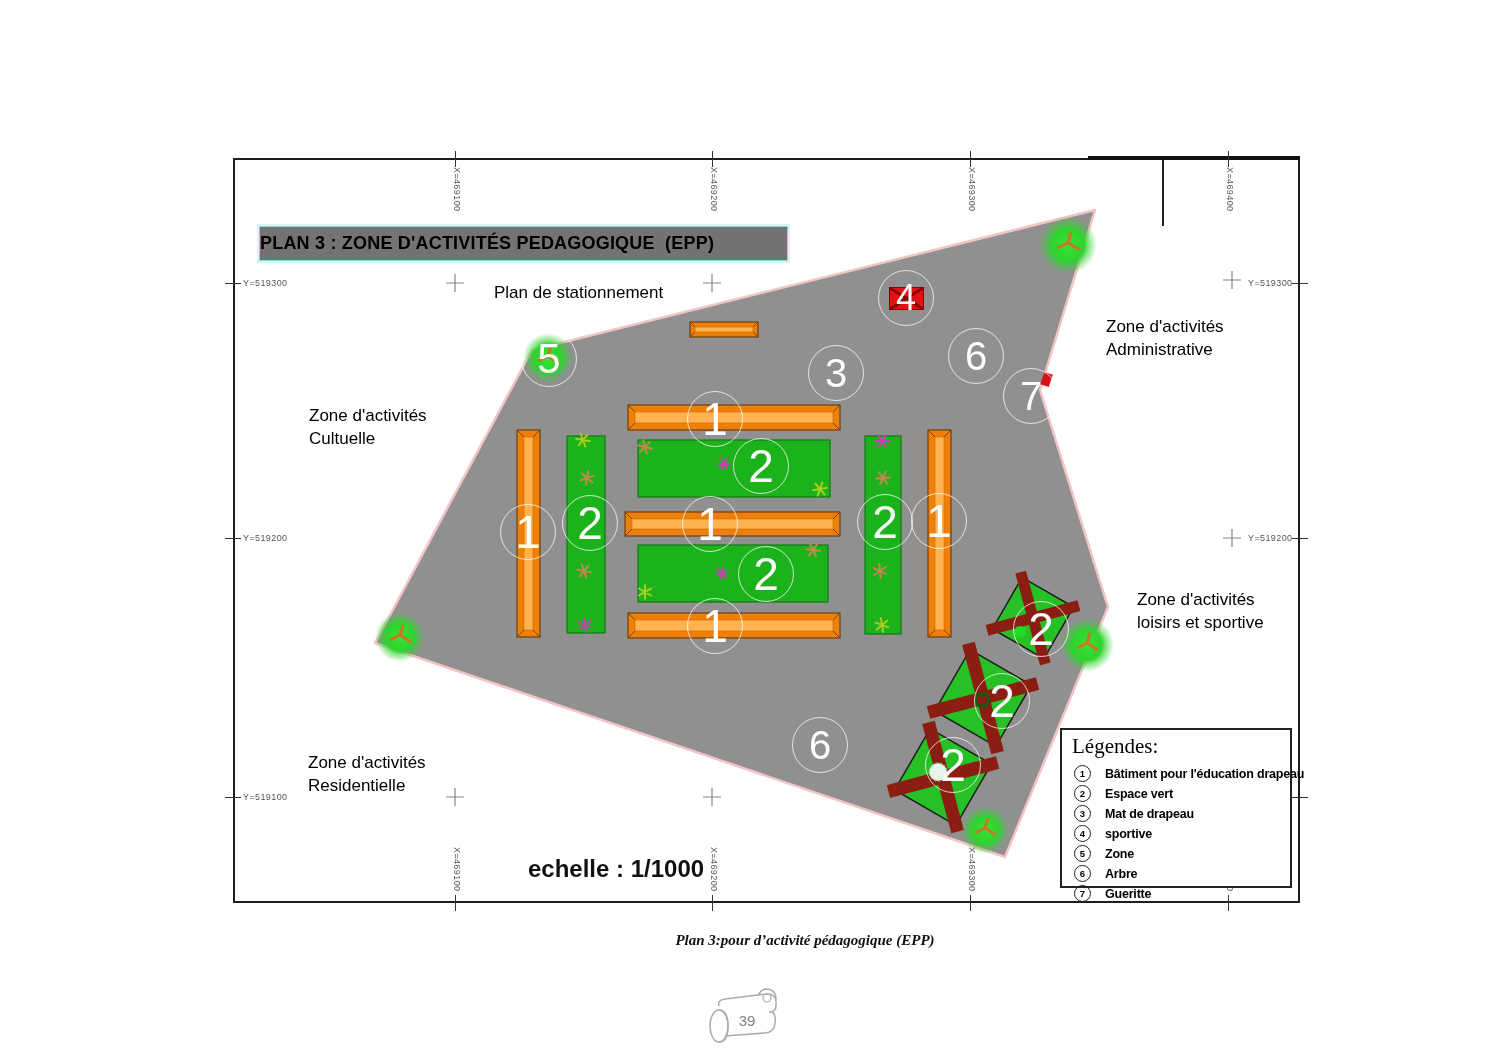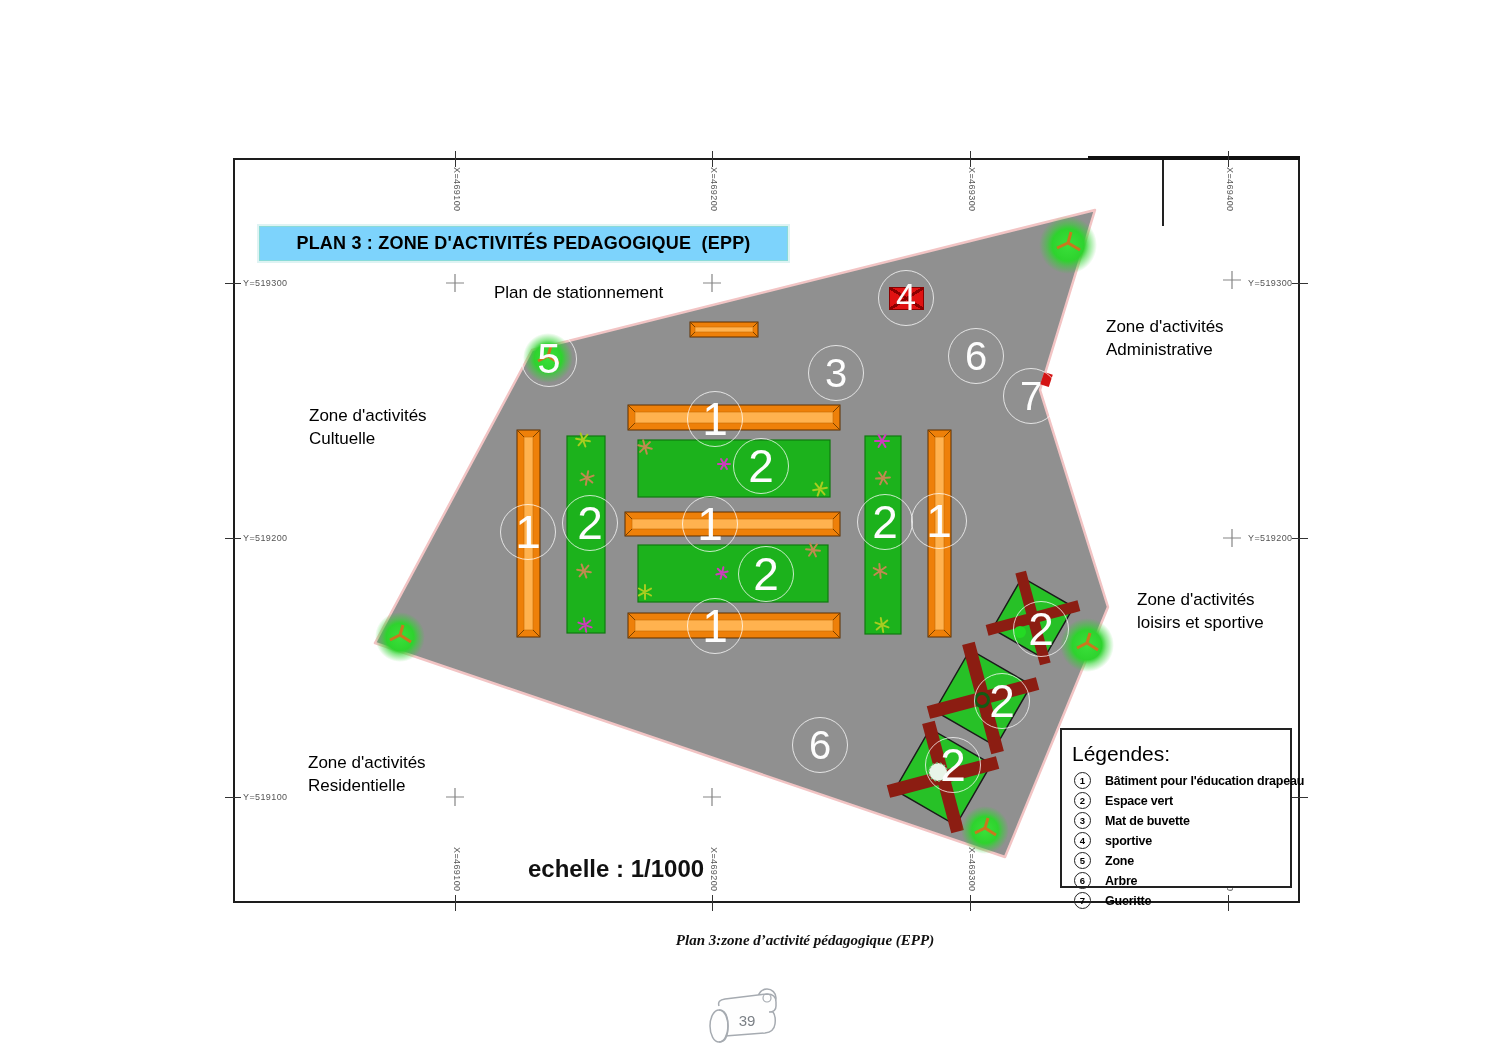--- a/index.html
+++ b/index.html
@@ -11,23 +11,23 @@
   .thickseg{position:absolute;left:1088px;top:156px;width:212px;height:4px;background:#111;z-index:4;}
   .strayline{position:absolute;left:1162px;top:160px;width:2px;height:66px;background:#222;z-index:4;}
   
   svg.plan{position:absolute;left:233px;top:158px;overflow:visible;z-index:1;}
   .bar-outer{fill:#ee8009;stroke:#5c2e00;stroke-width:1;}
   .bar-inner{fill:#ffb24f;stroke:#c76a00;stroke-width:.6;}
   .bar-edge{stroke:#7a4200;stroke-width:1;}
   .gr{fill:#1cb21c;stroke:#0f7a0f;stroke-width:1.2;}
   .cross{stroke:#858585;stroke-width:1.2;}
   
-  .titlebox{position:absolute;left:259px;top:226px;width:527px;height:33px;background:#7dd3fc;
+  .titlebox{position:absolute;left:259px;top:226px;width:527px;height:33px;background:#737373;
             border:1px solid #8adbd8;box-shadow:0 0 0 2px rgba(160,222,220,.35);
-            display:flex;align-items:center;justify-content:center;z-index:6;}
+            display:flex;align-items:center;justify-content:flex-start;z-index:6;}
   .titlebox span{font-size:18px;font-weight:bold;letter-spacing:.2px;white-space:pre;color:#000;}
   
   .arealabel{position:absolute;font-size:17px;line-height:23px;color:#000;z-index:5;}
   .scale{position:absolute;left:528px;top:855px;font-size:24px;font-weight:bold;z-index:5;}
   
   .vlabel{position:absolute;font-size:9px;color:#555;transform:rotate(90deg);transform-origin:left top;
           white-space:nowrap;z-index:5;letter-spacing:.4px;}
   .ylabel{position:absolute;font-size:9px;color:#555;white-space:nowrap;z-index:5;letter-spacing:.4px;}
   .tick-v{position:absolute;width:1px;height:16px;background:#333;z-index:5;}
   .tick-h{position:absolute;width:16px;height:1px;background:#333;z-index:5;}
@@ -38,21 +38,21 @@
   .f40{font-size:40px;} .f36{font-size:36px;} .f42{font-size:42px;}
   .buvette-icon{position:absolute;left:889px;top:287px;width:33px;height:21px;background:#e01212;
         border:1px solid #8a0000;z-index:5;
         background-image:linear-gradient(to top right,transparent 46%,#8a0000 46%,#8a0000 54%,transparent 54%),
                          linear-gradient(to bottom right,transparent 46%,#8a0000 46%,#8a0000 54%,transparent 54%);}
   .gueritte-dot{position:absolute;left:1042px;top:373px;width:9px;height:13px;background:#d41414;
         transform:rotate(18deg);z-index:5;}
   
   .legend{position:absolute;left:1060px;top:728px;width:232px;height:160px;background:#fff;
           border:2px solid #222;box-sizing:border-box;z-index:7;padding:4px 8px 0 8px;}
-  .legend-title{font-size:21px;color:#000;margin:8px 0 6px 2px;}
+  .legend-title{font-size:21px;color:#000;margin:0 0 6px 2px;font-family:Liberation Serif, serif;}
   .legend-row{display:flex;align-items:center;margin:0 0 3px 4px;}
   .legend-num{width:15px;height:15px;border:1px solid #222;border-radius:50%;font-size:9.5px;font-weight:bold;
           display:flex;align-items:center;justify-content:center;margin-right:14px;flex:0 0 auto;color:#000;}
   .legend-label{font-size:12.5px;font-weight:bold;letter-spacing:-.2px;white-space:nowrap;color:#000;}
   
   .caption{position:absolute;left:805px;top:932px;transform:translateX(-50%);
            font-family:"Liberation Serif",serif;font-style:italic;font-weight:bold;font-size:15px;z-index:5;}
   .pagescroll{position:absolute;left:703px;top:986px;z-index:5;}
 </style>
 </head>
@@ -305,41 +305,41 @@
     <div class="legend-row">
       <span class="legend-num">1</span>
       <span class="legend-label">Bâtiment pour l'éducation drapeau</span>
     </div>
     <div class="legend-row">
       <span class="legend-num">2</span>
       <span class="legend-label">Espace vert</span>
     </div>
     <div class="legend-row">
       <span class="legend-num">3</span>
-      <span class="legend-label">Mat de buvette</span>
+      <span class="legend-label">Mat de drapeau</span>
     </div>
     <div class="legend-row">
       <span class="legend-num">4</span>
       <span class="legend-label">sportive</span>
     </div>
     <div class="legend-row">
       <span class="legend-num">5</span>
       <span class="legend-label">Zone</span>
     </div>
     <div class="legend-row">
       <span class="legend-num">6</span>
       <span class="legend-label">Arbre</span>
     </div>
     <div class="legend-row">
       <span class="legend-num">7</span>
       <span class="legend-label">Gueritte</span>
     </div>
   </div>
 
-  <div class="caption">Plan 3:zone d’activité pédagogique (EPP)</div>
+  <div class="caption">Plan 3:pour d’activité pédagogique (EPP)</div>
 
   <div class="pagescroll">
     <svg width="84" height="62" viewBox="0 0 84 62">
       <g fill="#fefefe" stroke="#a6abb1" stroke-width="1.5">
         <circle cx="64" cy="12" r="9"></circle>
         <path d="M16 20 Q14 14 22 13 L64 8 Q73 8 73 16 L73 20 Q73 26 66 26 L70 26 Q73 30 72 38 Q71 46 62 47 L22 50"></path>
         <ellipse cx="16" cy="40" rx="9" ry="16"></ellipse>
         <path d="M16 24 Q25 24 25 40 Q25 56 16 56" fill="none"></path>
       </g>
       <circle cx="64" cy="12" r="4" fill="none" stroke="#a6abb1" stroke-width="1.2"></circle>

